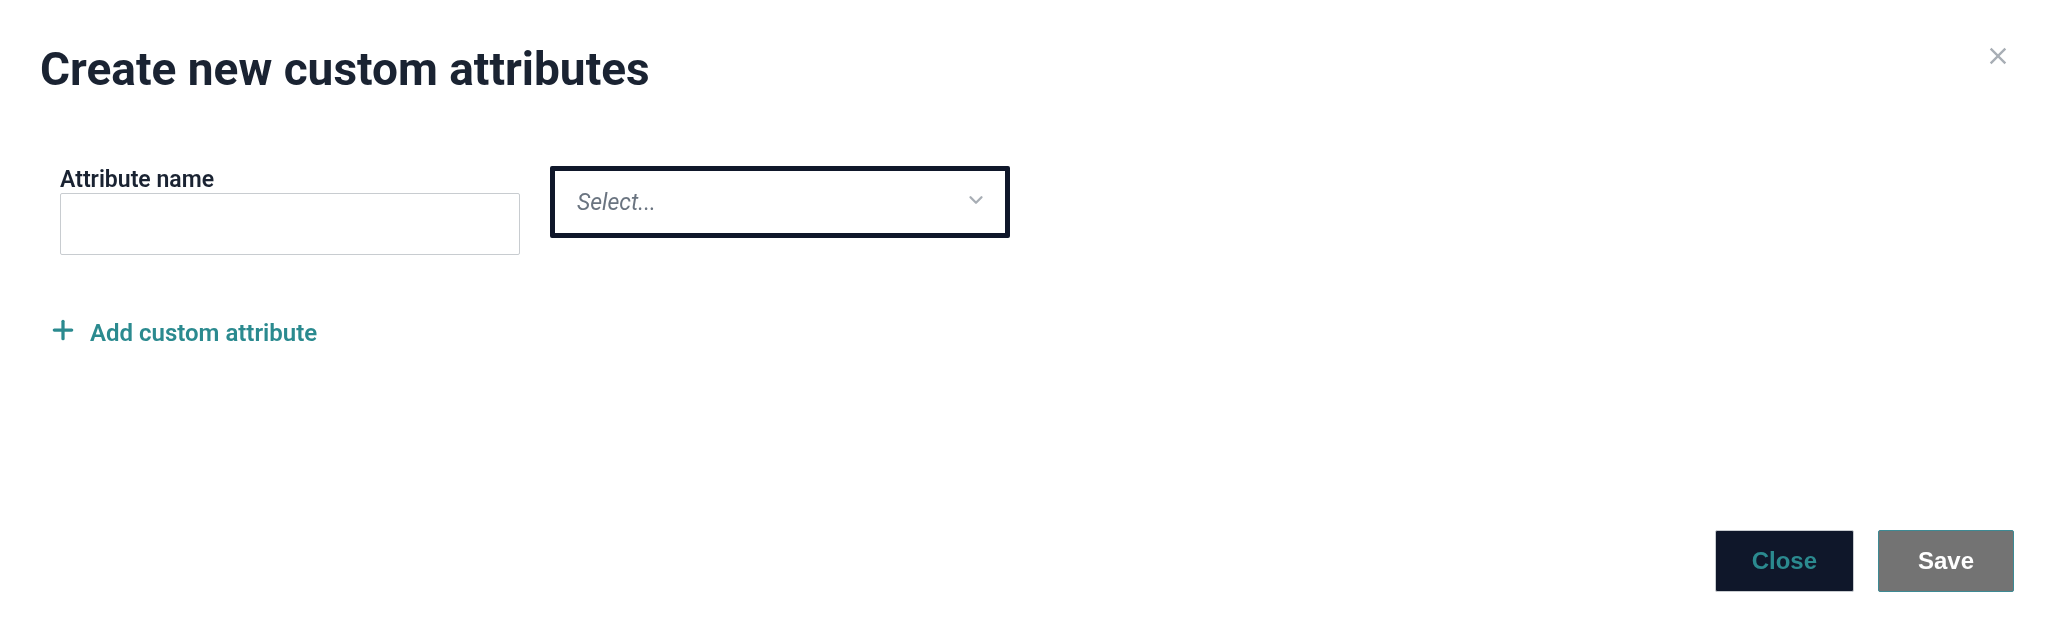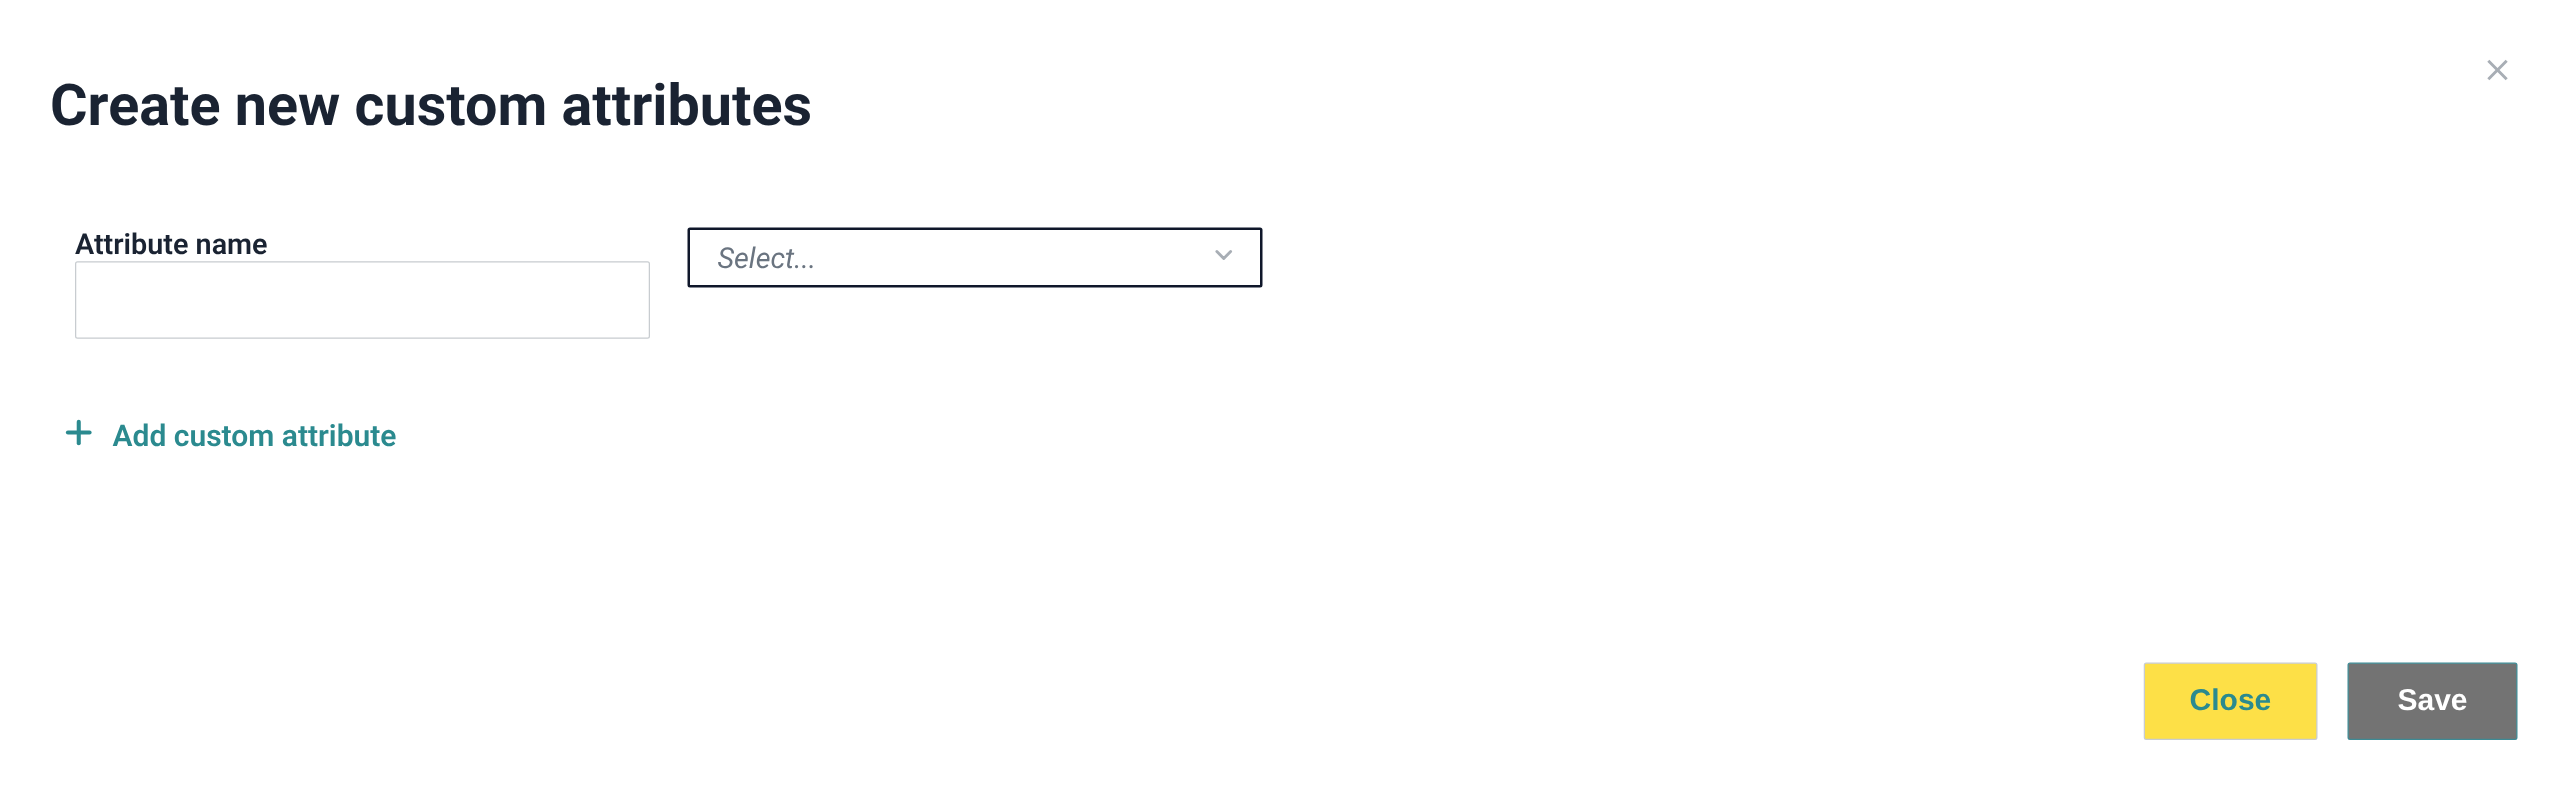--- a/index.html
+++ b/index.html
@@ -29,21 +29,21 @@
       justify-content: center;
     }
     .close-x svg {
       width: 28px;
       height: 28px;
     }
     .dialog-title {
       font-size: 46px;
       font-weight: 700;
       color: #1a2332;
-      margin-top: 18px;
+      margin-top: 2px;
       margin-bottom: 70px;
     }
     .form-row {
       display: flex;
       gap: 30px;
       padding-left: 20px;
     }
     .form-group {
       display: flex;
       flex-direction: column;
@@ -60,22 +60,22 @@
       border: 1px solid #c8ccd0;
       border-radius: 2px;
       padding: 0 18px;
       font-size: 22px;
       color: #1a2332;
       outline: none;
       background: #ffffff;
     }
     .select-wrap {
       position: relative;
-      height: 48px;
-      border: 2px solid #0f172a;
+      height: 72px;
+      border: 5px solid #0f172a;
       border-radius: 2px;
       background: #ffffff;
       display: flex;
       align-items: center;
       padding: 0 18px 0 22px;
       cursor: pointer;
     }
     .select-placeholder {
       font-size: 23px;
       font-style: italic;
@@ -119,21 +119,21 @@
       padding: 0 36px;
       font-size: 24px;
       font-weight: 600;
       border-radius: 2px;
       cursor: pointer;
       display: flex;
       align-items: center;
       justify-content: center;
     }
     .btn-secondary {
-      background: #fde047;
+      background: #0f172a;
       border: 1px solid #c8ccd0;
       color: #2b8a8f;
     }
     .btn-primary {
       background: #737373;
       border: 1px solid #3d8a94;
       color: #ffffff;
     }
   </style>
 </head>

